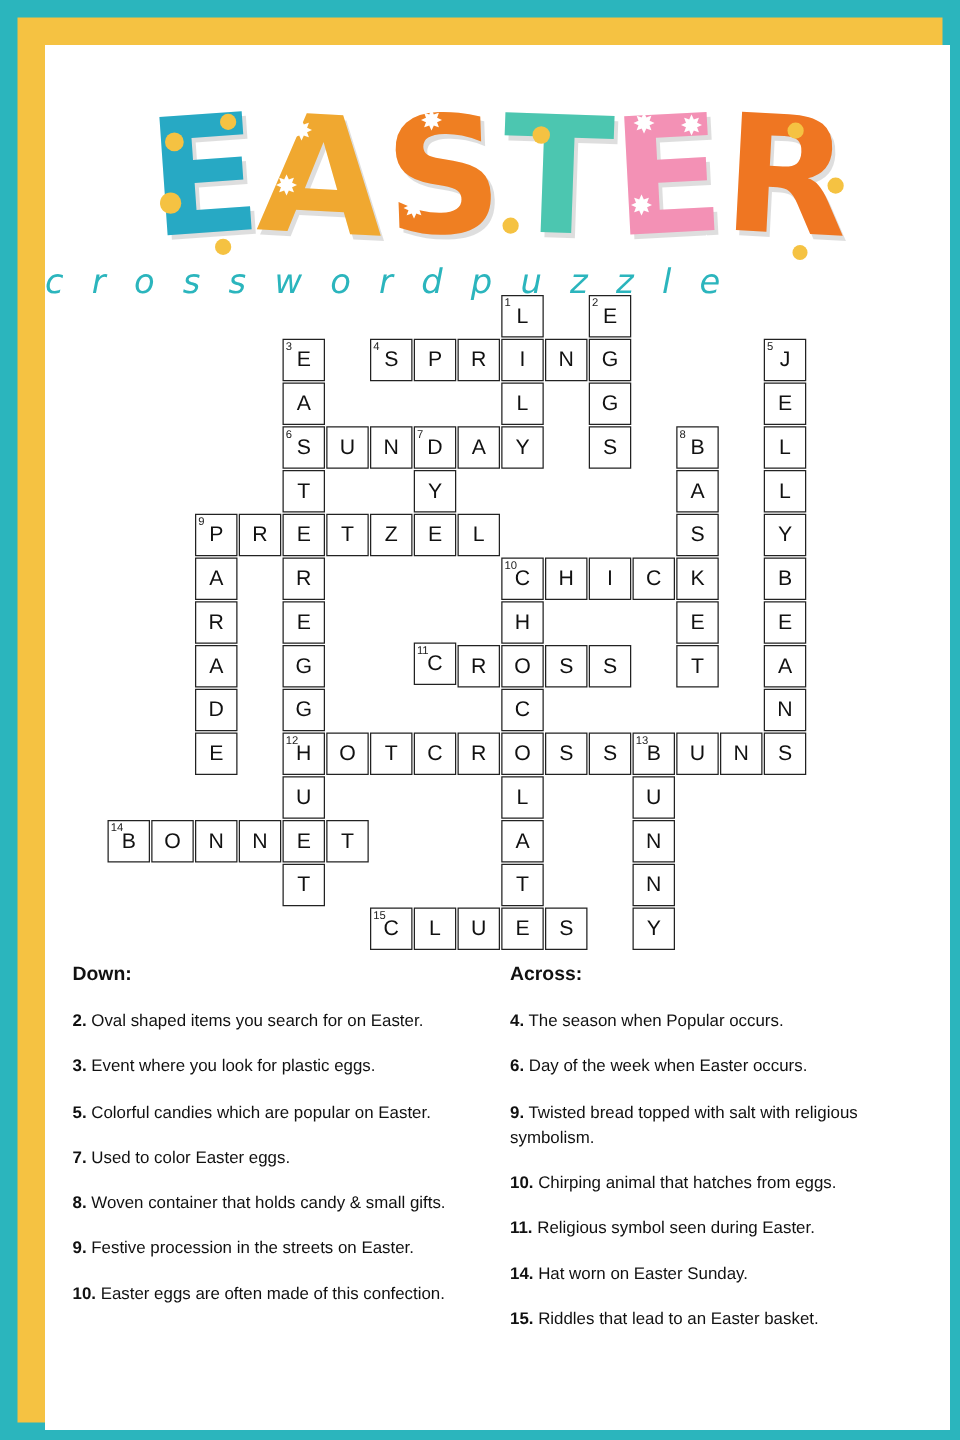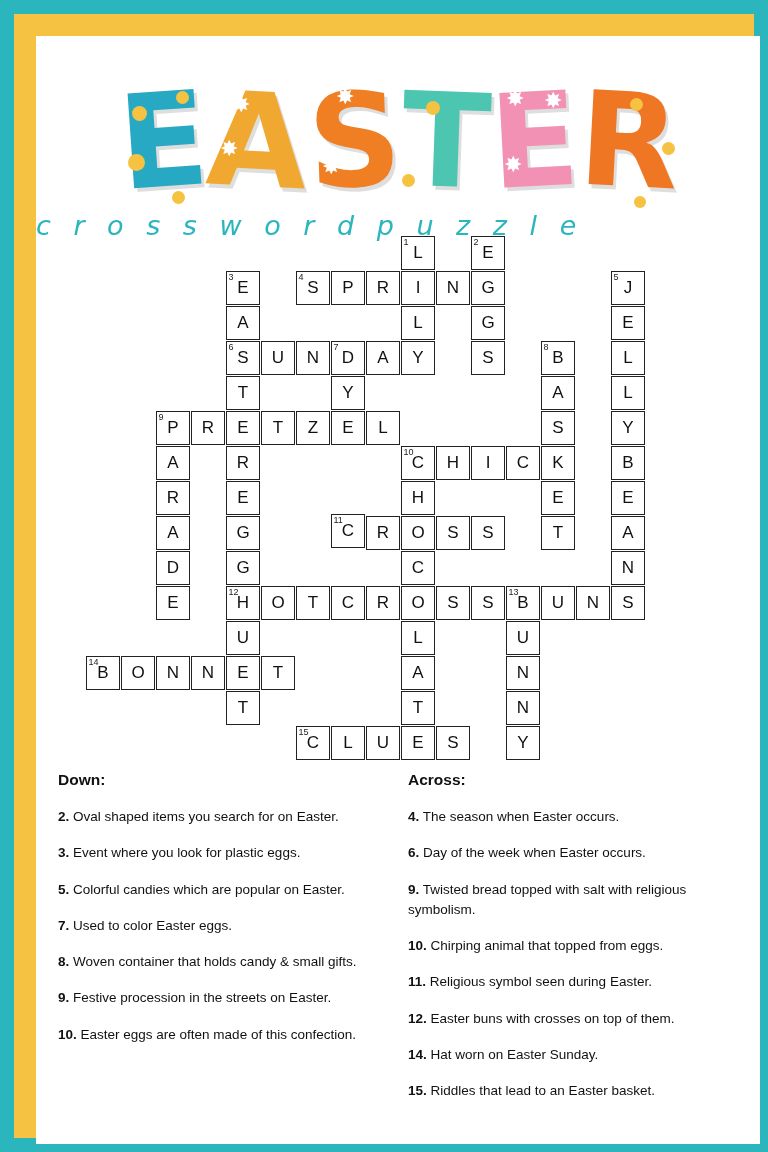--- a/index.html
+++ b/index.html
@@ -508,26 +508,25 @@
               <div class="clue"><b>5.</b><span> Colorful candies which are popular on Easter.</span></div>
               <div class="clue"><b>7.</b><span> Used to color Easter eggs.</span></div>
               <div class="clue"><b>8.</b><span> Woven container that holds candy &amp; small gifts.</span></div>
               <div class="clue"><b>9.</b><span> Festive procession in the streets on Easter.</span></div>
               <div class="clue"><b>10.</b><span> Easter eggs are often made of this confection.</span></div>
             </div>
         </div>
         <div class="col col-across">
           <div class="col-head">Across:</div>
           <div id="across-list">
-              <div class="clue"><b>4.</b><span> The season when Easter occurs.</span></div>
+              <div class="clue"><b>4.</b><span> The season when Popular occurs.</span></div>
               <div class="clue"><b>6.</b><span> Day of the week when Easter occurs.</span></div>
               <div class="clue"><b>9.</b><span> Twisted bread topped with salt with religious symbolism.</span></div>
-              <div class="clue"><b>10.</b><span> Chirping animal that topped from eggs.</span></div>
+              <div class="clue"><b>10.</b><span> Chirping animal that hatches from eggs.</span></div>
               <div class="clue"><b>11.</b><span> Religious symbol seen during Easter.</span></div>
-              <div class="clue"><b>12.</b><span> Easter buns with crosses on top of them.</span></div>
               <div class="clue"><b>14.</b><span> Hat worn on Easter Sunday.</span></div>
               <div class="clue"><b>15.</b><span> Riddles that lead to an Easter basket.</span></div>
             </div>
         </div>
       </div>
 
     </div>
   </div>
 </div>
 

